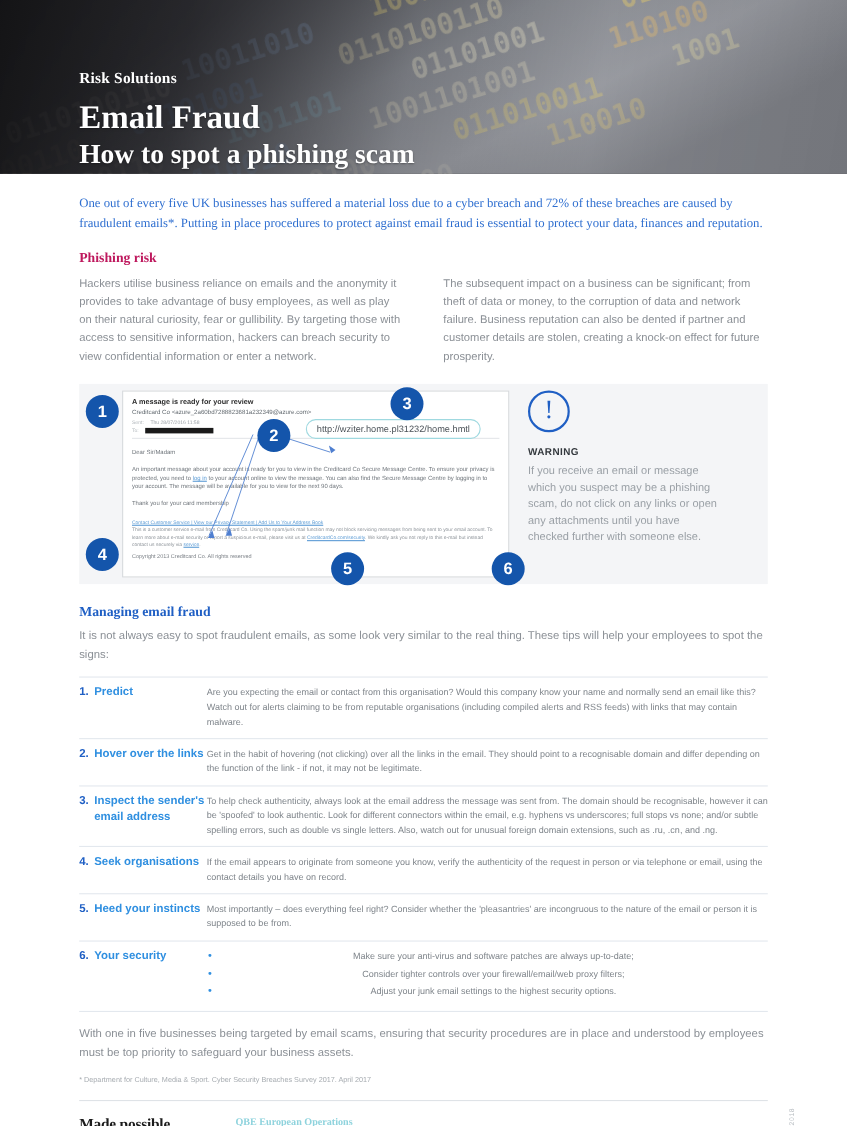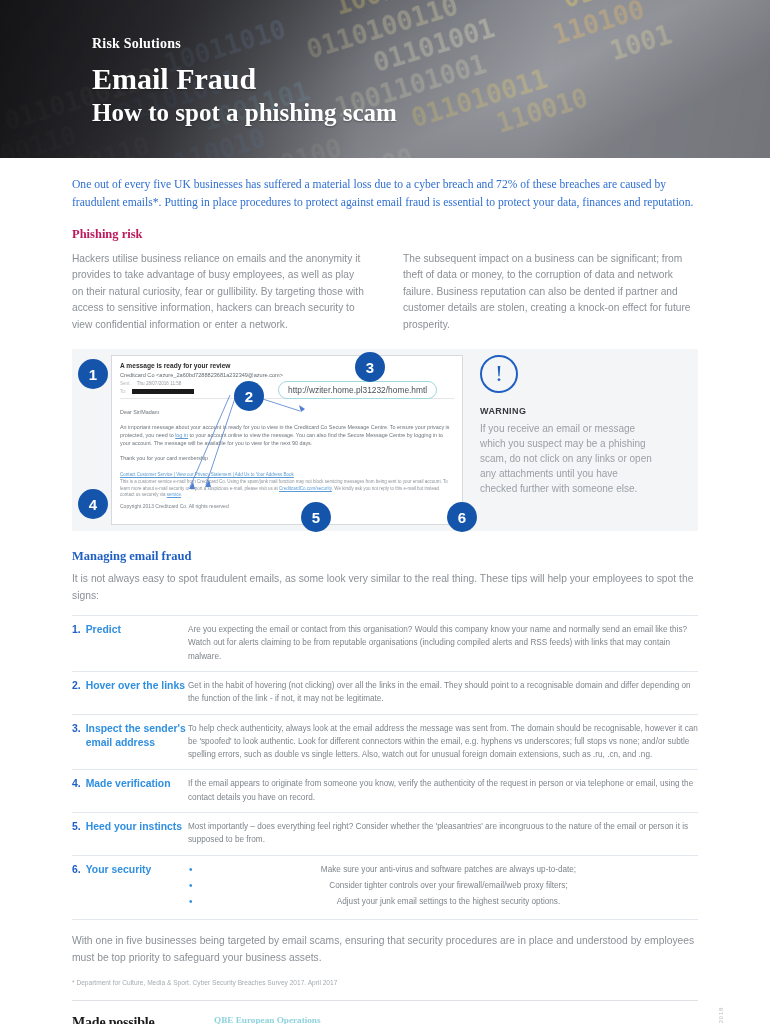--- a/index.html
+++ b/index.html
@@ -19,21 +19,21 @@
     background: #3a3a3c;
   }
   .banner-bg { position:absolute; inset:0; }
   .banner-grad {
     position:absolute; inset:0;
     background:
       linear-gradient(100deg, rgba(20,20,22,0.96) 0%, rgba(40,40,44,0.86) 22%,
                       rgba(110,112,118,0.55) 48%, rgba(150,152,158,0.42) 70%,
                       rgba(120,122,128,0.5) 100%);
   }
-  .banner-text { position:absolute; left:72px; top:36px; z-index:5;margin-left:20px; }
+  .banner-text { position:absolute; left:72px; top:64px; z-index:5; }
   .banner-kicker {
     font-family:"Liberation Serif", serif; font-weight:700;
     font-size:14px; color:#fff; letter-spacing:.2px;
   }
   .banner-h1 {
     font-family:"Liberation Serif", serif; font-weight:700;
     font-size:30px; color:#ffffff; line-height:1.14; margin-top:10px;
     text-shadow: 0 1px 2px rgba(0,0,0,.35);
   }
   .banner-h2 {
@@ -296,21 +296,21 @@
         <div class="tip-label">
           <span class="tip-num">3.</span>
           <span>Inspect the sender's email address</span>
         </div>
         <div class="tip-text">To help check authenticity, always look at the email address the message was sent from. The domain should be recognisable, however it can be 'spoofed' to look authentic. Look for different connectors within the email, e.g. hyphens vs underscores; full stops vs none; and/or subtle spelling errors, such as double vs single letters. Also, watch out for unusual foreign domain extensions, such as .ru, .cn, and .ng.</div>
       </div>
 
       <div class="tip">
         <div class="tip-label">
           <span class="tip-num">4.</span>
-          <span>Made verification</span>
+          <span>Seek organisations</span>
         </div>
         <div class="tip-text">If the email appears to originate from someone you know, verify the authenticity of the request in person or via telephone or email, using the contact details you have on record.</div>
       </div>
 
       <div class="tip">
         <div class="tip-label">
           <span class="tip-num">5.</span>
           <span>Heed your instincts</span>
         </div>
         <div class="tip-text">Most importantly – does everything feel right? Consider whether the 'pleasantries' are incongruous to the nature of the email or person it is supposed to be from.</div>

